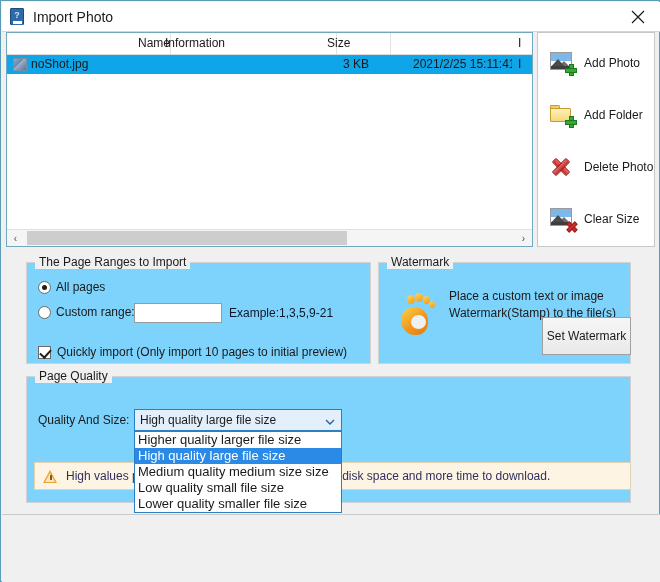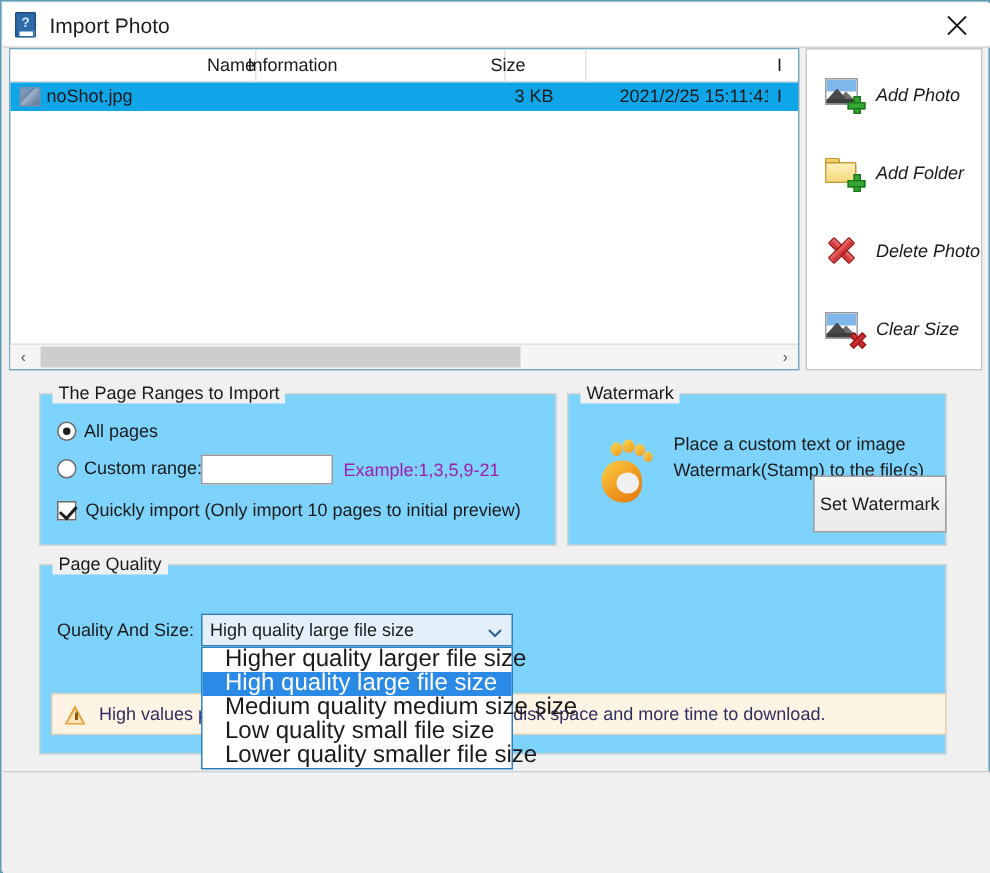--- a/index.html
+++ b/index.html
@@ -85,21 +85,21 @@
   .hs-track{position:absolute;left:17px;right:17px;top:0;height:16px;background:#f5f5f5;}
   .hs-thumb{position:absolute;left:3px;top:1px;width:320px;height:14px;background:#cdcdcd;}
 
   
   .sidepanel{
     position:absolute;left:536px;top:31px;width:118px;height:215px;
     background:#ffffff;border:1px solid #c8c8c8;box-sizing:border-box;
   }
   .side-btn{
     position:absolute;left:0;width:118px;height:42px;
-    display:flex;align-items:center;cursor:pointer;font-style:italic;
+    display:flex;align-items:center;cursor:pointer;
   }
   .side-btn .lbl{font-size:12px;color:#1a1a1a;margin-left:8px;white-space:nowrap;}
   .icon-box{width:26px;height:24px;position:relative;margin-left:12px;flex:0 0 auto;}
 
   
   .ic-photo{
     position:absolute;left:0;top:1px;width:22px;height:18px;
     background:#ffffff;border:1px solid #9a9a9a;box-sizing:border-box;overflow:hidden;
   }
   .ic-photo .sky{position:absolute;left:0;top:0;right:0;height:8px;background:#7fb8e8;}
@@ -177,21 +177,21 @@
   .cb.on:after{
     content:"";position:absolute;left:3px;top:0px;width:5px;height:9px;
     border:solid #1e1e1e;border-width:0 2px 2px 0;transform:rotate(42deg);
   }
   .cb-lbl{margin-left:6px;font-size:12px;color:#1a1a1a;white-space:nowrap;}
 
   .textbox{
     position:absolute;background:#ffffff;border:1px solid #9a9a9a;box-sizing:border-box;
     font-family:"Liberation Sans",sans-serif;font-size:12px;padding:0 4px;outline:none;color:#1a1a1a;
   }
-  .hint{position:absolute;font-size:12px;color:#a21caf;white-space:nowrap;}
+  .hint{position:absolute;font-size:12px;color:#0f172a;white-space:nowrap;}
   .lbl-static{position:absolute;font-size:12px;color:#1a1a1a;white-space:nowrap;}
 
   .btn{
     position:absolute;background:linear-gradient(180deg,#f6f6f6 0%,#e9e9e9 100%);
     border:1px solid #a0a0a0;box-sizing:border-box;font-size:12px;color:#1a1a1a;
     display:flex;align-items:center;justify-content:center;cursor:pointer;
     font-family:"Liberation Sans",sans-serif;
   }
 
   
@@ -218,22 +218,22 @@
   }
   .combo-text{font-size:12px;color:#1a1a1a;margin-left:5px;white-space:nowrap;}
   .combo-arrow{
     position:absolute;right:6px;top:6px;width:10px;height:10px;
   }
   .dropdown{
     position:absolute;left:133px;top:430px;width:208px;
     background:#ffffff;border:1px solid #2c7fc0;box-sizing:border-box;z-index:30;
   }
   .dd-item{
-    height:16px;line-height:16px;font-size:16px;color:#1a1a1a;
-    padding-left:15px;white-space:nowrap;cursor:pointer;
+    height:16px;line-height:16px;font-size:13px;color:#1a1a1a;
+    padding-left:3px;white-space:nowrap;cursor:pointer;
   }
   .dd-item.sel{background:#2a8ae5;color:#ffffff;}
 
   
   .warnbar{
     position:absolute;left:33px;top:461px;width:597px;height:28px;
     background:#fdf4e3;border:1px solid #e2d3b4;box-sizing:border-box;
     display:flex;align-items:center;
   }
   .warn-ico{width:15px;height:13px;margin-left:8px;position:relative;flex:0 0 auto;}
@@ -363,21 +363,21 @@
 
   <div class="radio-row" style="left:37px;top:304px;">
     <div class="radio"></div>
     <div class="radio-lbl">Custom range:</div>
   </div>
 
   <input class="textbox" style="left: 133px; top: 302px; width: 88px; height: 20px;" value="">
 
   <div class="hint" style="left:228px;top:305px;">Example:1,3,5,9-21</div>
 
-  <div class="cb-row" style="left:37px;top:332px;">
+  <div class="cb-row" style="left:37px;top:344px;">
     <div class="cb on"></div>
     <div class="cb-lbl">Quickly import (Only import 10 pages to  initial  preview)</div>
   </div>
 
   <div class="group" style="left:377px;top:261px;width:253px;height:102px;">
     <div class="group-title">Watermark</div>
   </div>
 
   <div class="foot">
     <div class="t t1"></div>

